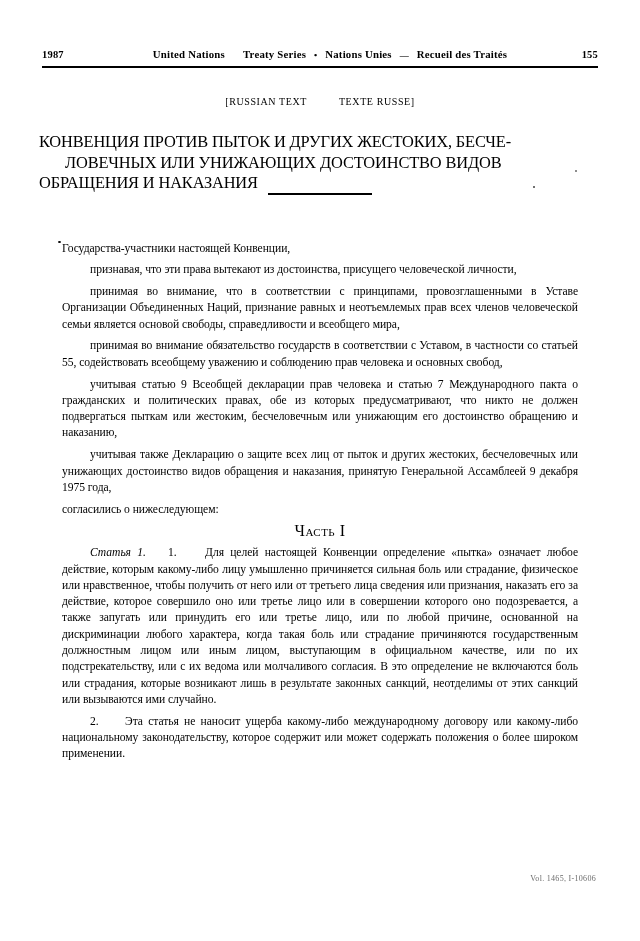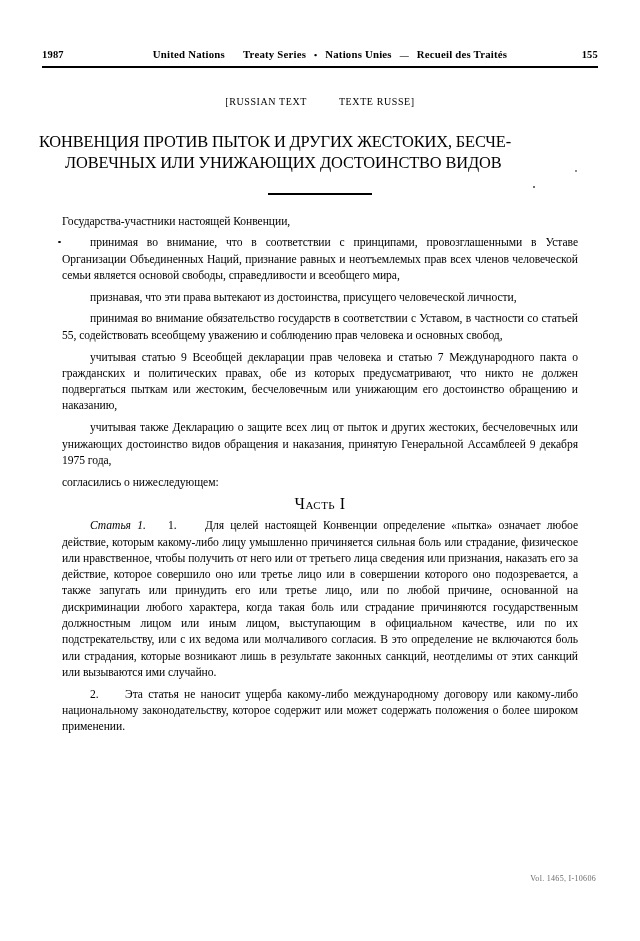--- a/index.html
+++ b/index.html
@@ -105,21 +105,21 @@
     font-size: 11.6px;
     line-height: 16.3px;
     text-align: justify;
     letter-spacing: -0.05px;
   }
   .body p {
     margin: 0 0 5.5px 0;
     text-indent: 28px;
   }
   .body p.noindent { text-indent: 0; }
-  .body p.tight { margin-bottom: 5px; }
+  .body p.tight { margin-bottom: 5px; margin-top: 27px; }
 
   .partheading {
     text-align: center;
     font-variant: small-caps;
     font-size: 16px;
     letter-spacing: 0.5px;
     margin: 9px 0 8px 0;
     text-indent: 0 !important;
   }
   .artlabel {
@@ -172,31 +172,32 @@
 
   <div class="langmark">
     <span>[RUSSIAN TEXT</span>
     <span class="gap"></span>
     <span>TEXTE RUSSE]</span>
   </div>
 
   <div class="title">
     <div class="l1">КОНВЕНЦИЯ ПРОТИВ ПЫТОК И ДРУГИХ ЖЕСТОКИХ, БЕСЧЕ-</div>
     <div class="l2">ЛОВЕЧНЫХ ИЛИ УНИЖАЮЩИХ ДОСТОИНСТВО ВИДОВ</div>
+    <div class="l3">ОБРАЩЕНИЯ И НАКАЗАНИЯ</div>
   </div>
 
   <div class="divider"></div>
 
   <div class="body">
 
     <p class="noindent tight">Государства-участники настоящей Конвенции,</p>
 
+    <p>признавая, что эти права вытекают из достоинства, присущего человеческой личности,</p>
+
     <p>принимая во внимание, что в соответствии с принципами, провозглашенными в Уставе Организации Объединенных Наций, признание равных и неотъемлемых прав всех членов человеческой семьи является основой свободы, справедливости и всеобщего мира,</p>
-
-    <p>признавая, что эти права вытекают из достоинства, присущего человеческой личности,</p>
 
     <p>принимая во внимание обязательство государств в соответствии с Уставом, в частности со статьей 55, содействовать всеобщему уважению и соблюдению прав человека и основных свобод,</p>
 
     <p>учитывая статью 9 Всеобщей декларации прав человека и статью 7 Международного пакта о гражданских и политических правах, обе из которых предусматривают, что никто не должен подвергаться пыткам или жестоким, бесчеловечным или унижающим его достоинство обращению и наказанию,</p>
 
     <p>учитывая также Декларацию о защите всех лиц от пыток и других жестоких, бесчеловечных или унижающих достоинство видов обращения и наказания, принятую Генеральной Ассамблеей 9 декабря 1975 года,</p>
 
 
     <p class="noindent">согласились о нижеследующем:</p>
 

